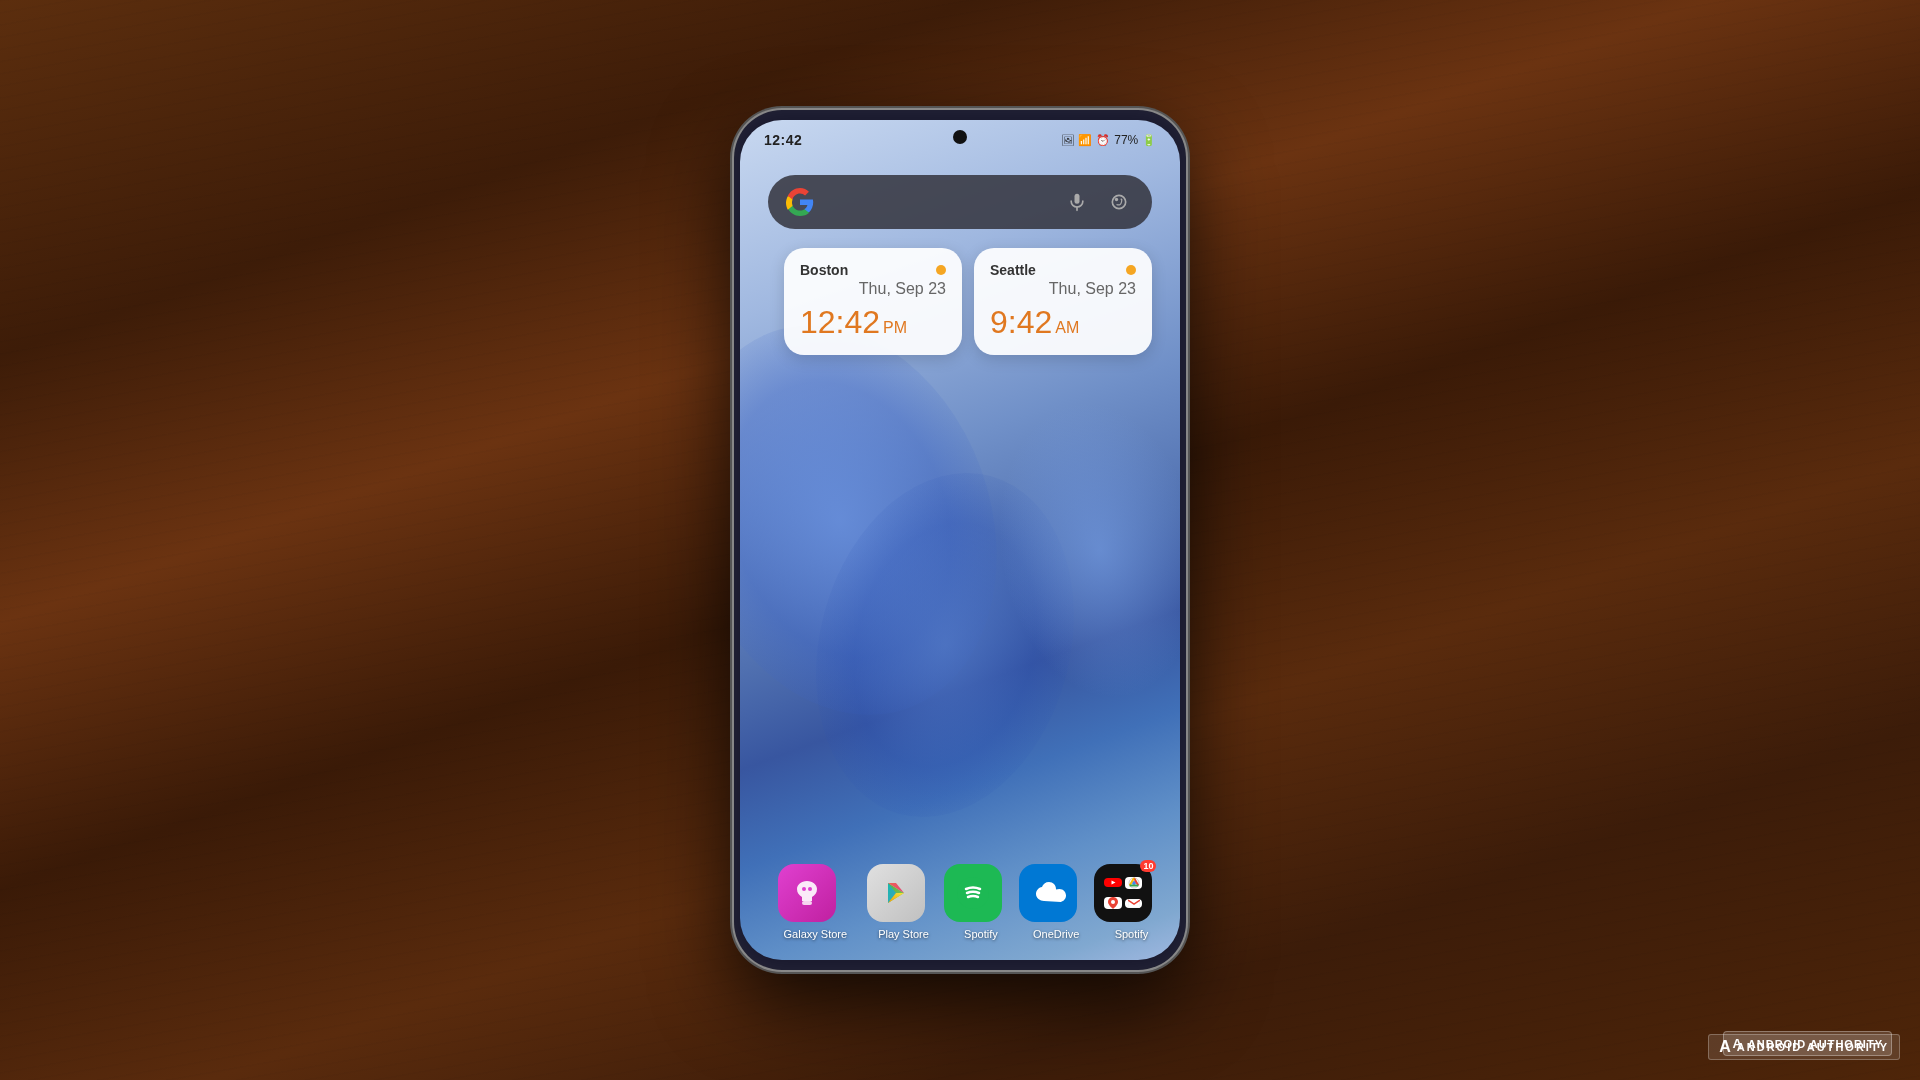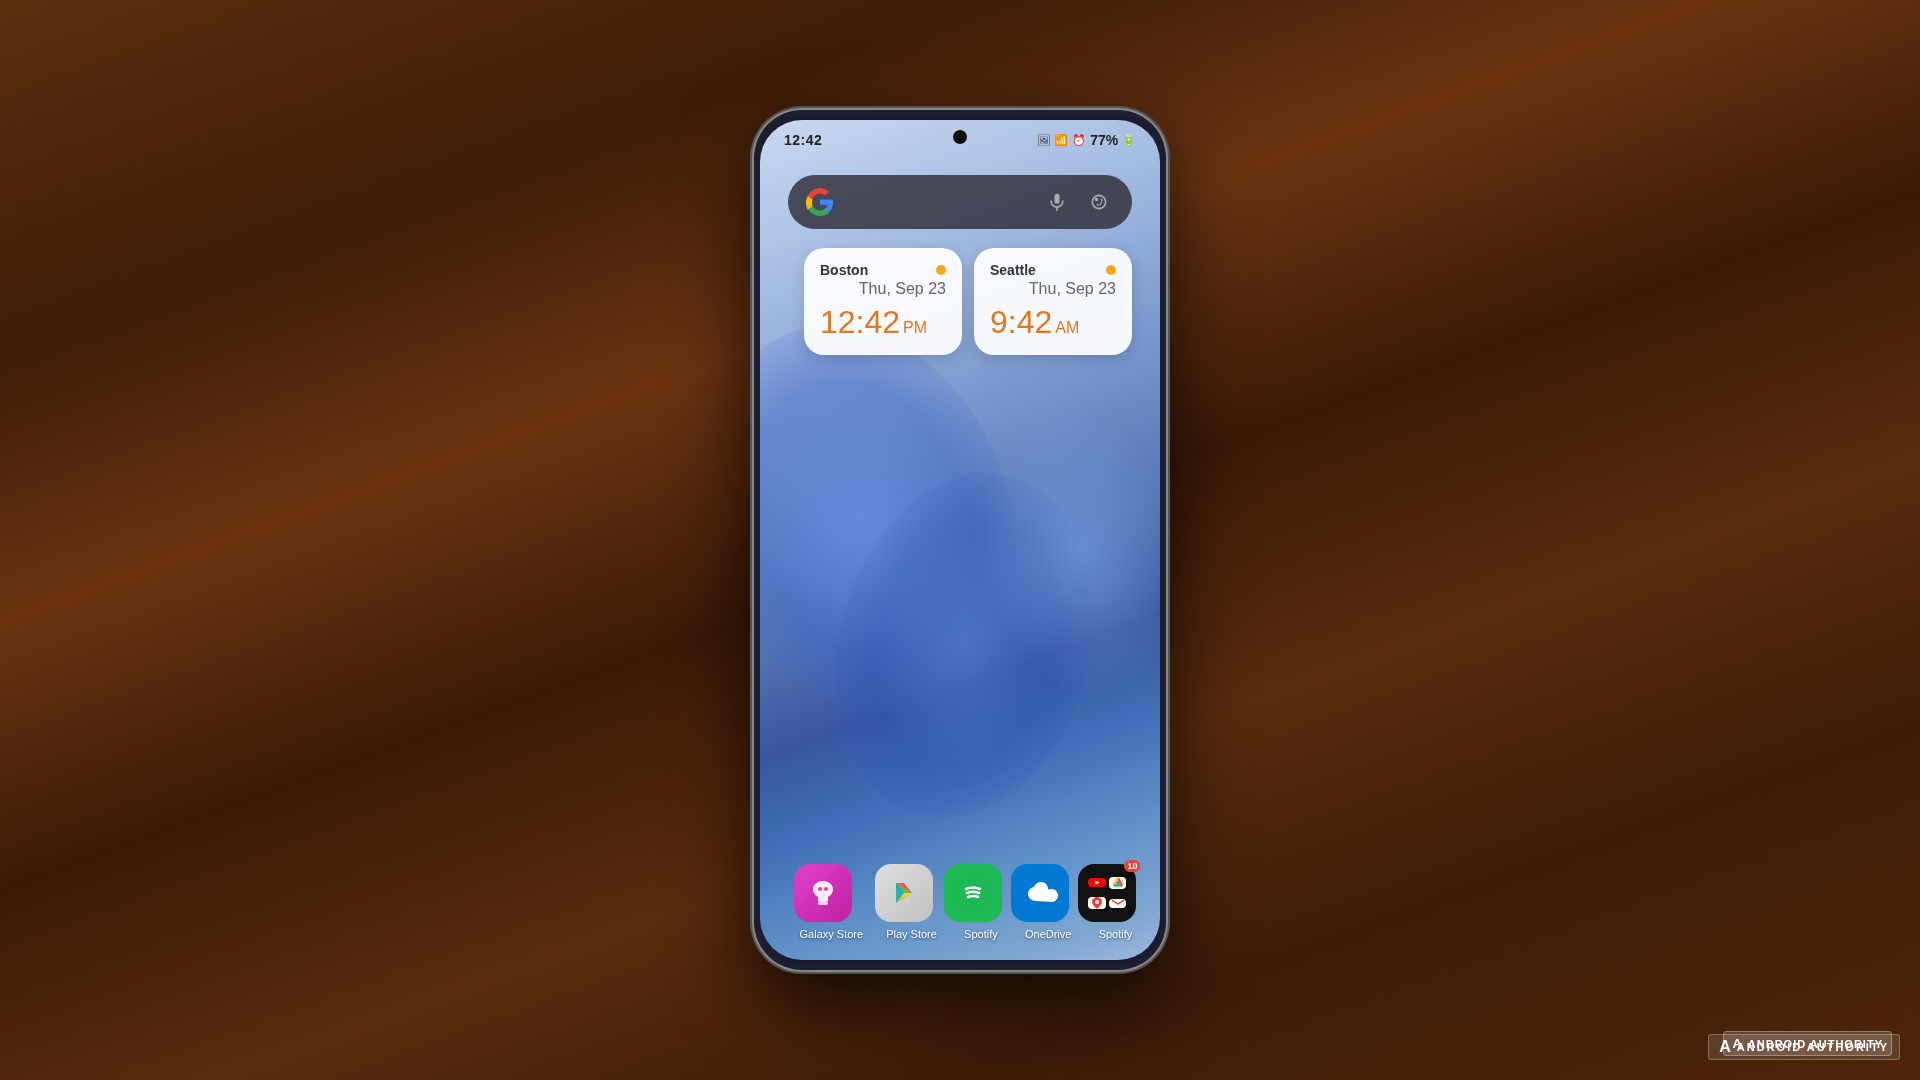--- a/index.html
+++ b/index.html
@@ -43,21 +43,21 @@
     .phone-wrapper {
       position: relative;
       z-index: 10;
       display: flex;
       align-items: center;
       justify-content: center;
     }
 
     .phone-body {
       position: relative;
-      width: 412px;
+      width: 452px;
       height: 860px;
       background: #1a1a2e;
       border-radius: 48px;
       box-shadow:
         0 0 0 2px #888,
         0 0 0 4px #555,
         0 30px 80px rgba(0,0,0,0.8),
         inset 0 0 20px rgba(255,255,255,0.05);
       overflow: hidden;
     }
@@ -137,22 +137,22 @@
       align-items: center;
       gap: 4px;
     }
 
     .status-icon-item {
       font-size: 11px;
       color: #222;
     }
 
     .battery-text {
-      font-size: 14px;
-      font-weight: 700;
+      font-size: 12px;
+      font-weight: 400;
       color: #222;
     }
 
     
     .search-bar {
       position: absolute;
       top: 55px;
       left: 28px;
       right: 28px;
       height: 54px;

